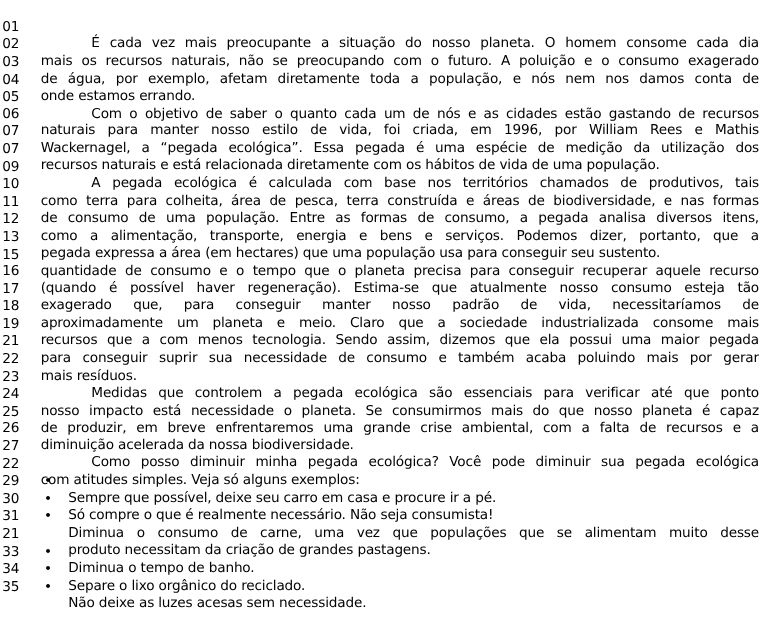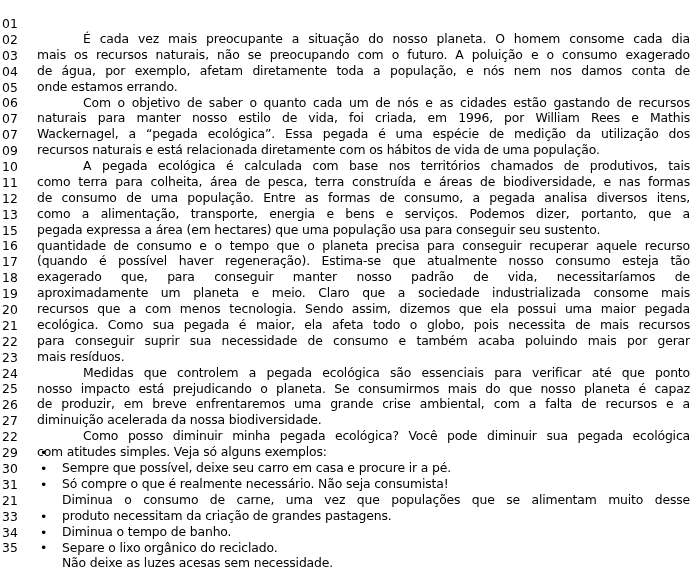--- a/index.html
+++ b/index.html
@@ -84,38 +84,34 @@
     </div>
     <div class="line">
       <span class="num">18</span>
       <span class="txt">aproximadamente um planeta e meio. Claro que a sociedade industrializada consome mais</span>
     </div>
     <div class="line">
       <span class="num">19</span>
       <span class="txt">recursos que a com menos tecnologia. Sendo assim, dizemos que ela possui uma maior pegada</span>
     </div>
     <div class="line">
-      <span class="num">20</span>
-      <span class="txt">ecológica. Como sua pegada é maior, ela afeta todo o globo, pois necessita de mais recursos</span>
-    </div>
-    <div class="line">
       <span class="num">21</span>
       <span class="txt">para conseguir suprir sua necessidade de consumo e também acaba poluindo mais por gerar</span>
     </div>
     <div class="line">
       <span class="num">22</span>
       <span class="txt last">mais resíduos.</span>
     </div>
     <div class="line">
       <span class="num">23</span>
       <span class="txt indent">Medidas que controlem a pegada ecológica são essenciais para verificar até que ponto</span>
     </div>
     <div class="line">
       <span class="num">24</span>
-      <span class="txt">nosso impacto está prejudicando o planeta. Se consumirmos mais do que nosso planeta é capaz</span>
+      <span class="txt">nosso impacto está necessidade o planeta. Se consumirmos mais do que nosso planeta é capaz</span>
     </div>
     <div class="line">
       <span class="num">25</span>
       <span class="txt">de produzir, em breve enfrentaremos uma grande crise ambiental, com a falta de recursos e a</span>
     </div>
     <div class="line">
       <span class="num">26</span>
       <span class="txt last">diminuição acelerada da nossa biodiversidade.</span>
     </div>
     <div class="line">

